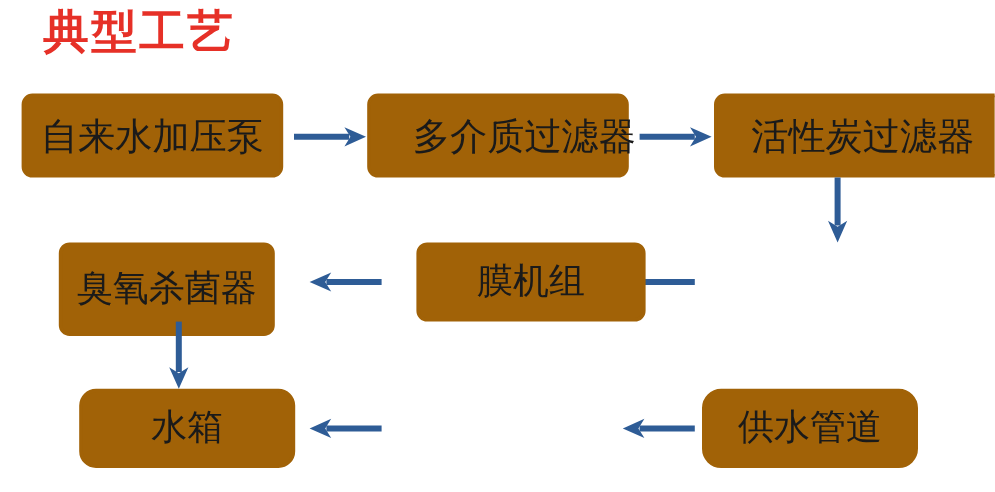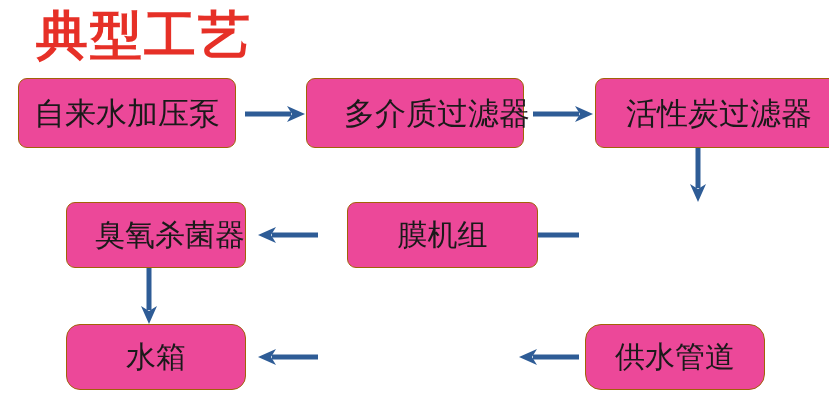--- a/index.html
+++ b/index.html
@@ -16,35 +16,35 @@
     height: 410px;
     background: #ffffff;
     overflow: hidden;
   }
 
   
   .title {
     position: absolute;
     left: 36px;
     top: 6px;
-    font-size: 52px;
+    font-size: 38px;
     font-weight: bold;
     color: #e63027;
     letter-spacing: 2px;
     line-height: 1.12;
     white-space: nowrap;
   }
 
   
   .node {
     position: absolute;
     box-sizing: border-box;
-    border: 1px solid #a16207;
+    border: 3px solid #a16207;
     border-radius: 9px;
-    background: #ec4899;
+    background: #a16207;
     display: flex;
     align-items: center;
     justify-content: center;
     color: #1a1a1a;
     white-space: nowrap;
     font-weight: 400;
   }
   .node .label {
     display: block;
     line-height: 1;
@@ -112,21 +112,21 @@
     <span class="label fs-mid">膜机组</span>
   </div>
 
   <div class="arrow" style="left:256px; top:225px; width:62px; height:20px;">
     <svg width="62" height="20" viewBox="0 0 62 20">
       <path d="M62,10 L16,10" stroke="#2e5c96" stroke-width="5" fill="none"></path>
       <path d="M20,2 L2,10 L20,18 L15,10 Z" fill="#2e5c96"></path>
     </svg>
   </div>
 
-  <div class="node" style="left:66px; top:202px; width:180px; height:66px;justify-content:flex-end;">
+  <div class="node" style="left:49px; top:202px; width:180px; height:78px;">
     <span class="label fs-mid">臭氧杀菌器</span>
   </div>
 
   <div class="arrow" style="left:139px; top:268px; width:20px; height:58px;">
     <svg width="20" height="58" viewBox="0 0 20 58">
       <path d="M10,0 L10,42" stroke="#2e5c96" stroke-width="5" fill="none"></path>
       <path d="M2,38 L10,56 L18,38 L10,43 Z" fill="#2e5c96"></path>
     </svg>
   </div>
 

